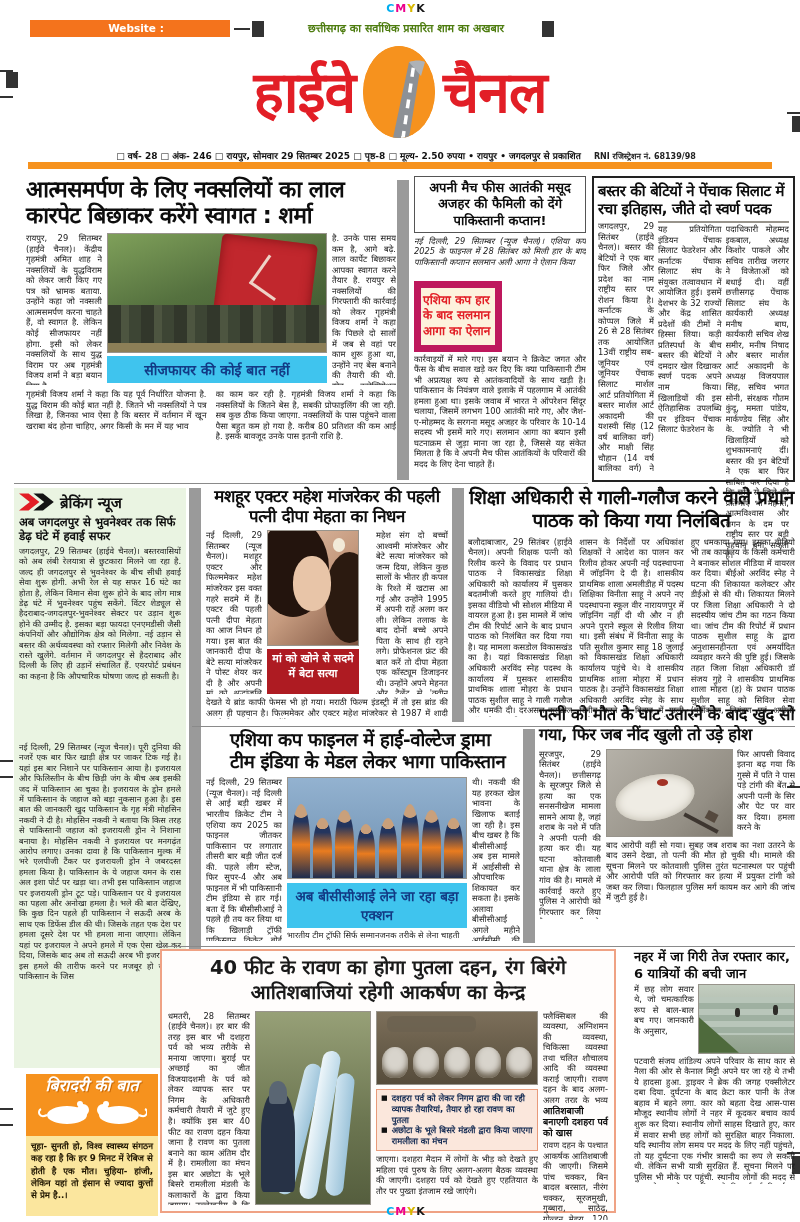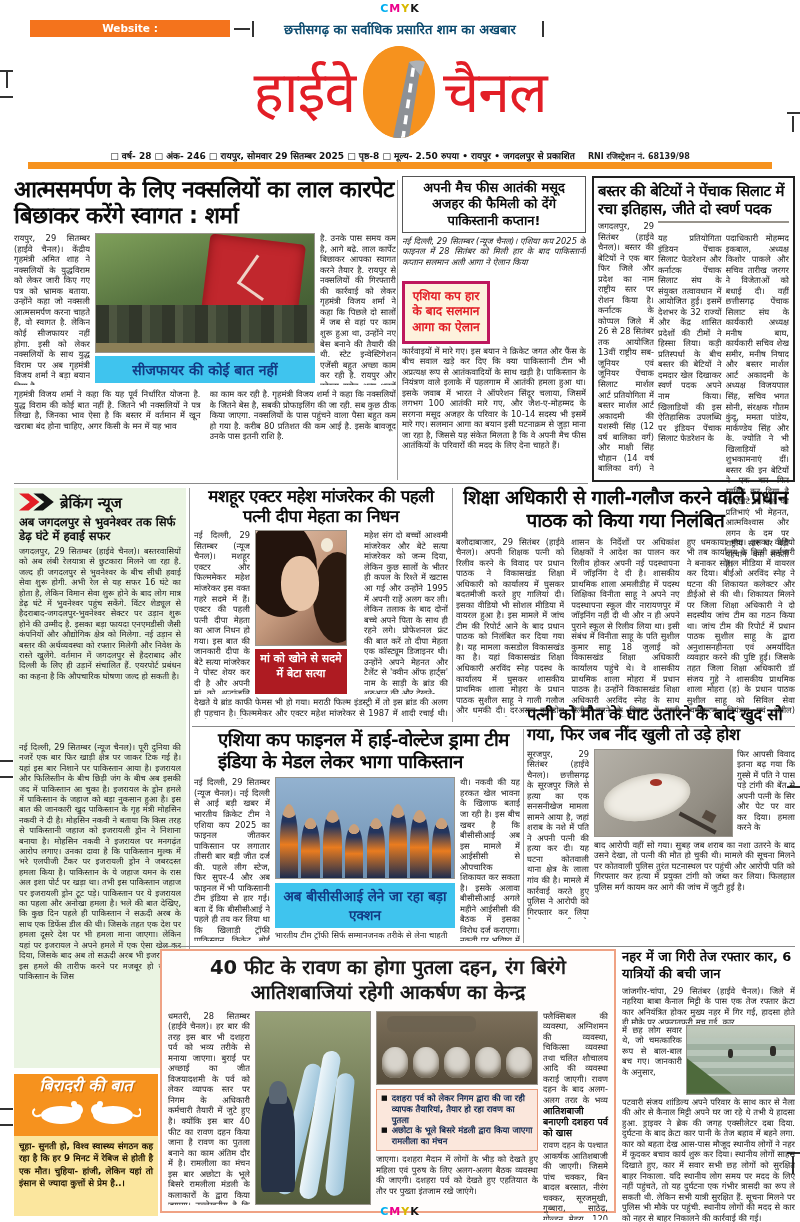--- a/index.html
+++ b/index.html
@@ -2,32 +2,32 @@
 <html><head>
 <meta charset="utf-8">
 <style>
   * { box-sizing: border-box; margin: 0; padding: 0; }
   html,body { background:#e9e9e9; }
   #page {
     position: relative; width: 800px; height: 1222px; margin: 0 auto;
     background: #ffffff; overflow: hidden;
     font-family: "DejaVu Sans", sans-serif; color:#1a1a1a;
   }
-  .abs { position:absolute; }
+  .abs { position:absolute;padding-left:12px; }
   .body-txt { font-size:8.3px; line-height:1.27; text-align:justify; color:#1c1c1c; overflow:hidden; }
   .headline { font-weight:700; color:#0d0d0d; }
 
   
   .cmyk { left:0; right:0; text-align:center; font-size:11px; font-weight:700; letter-spacing:1px; }
   .cmyk .c{color:#00aeef}.cmyk .m{color:#ec008c}.cmyk .y{color:#d8b800}.cmyk .k{color:#161616}
   .website-box { left:30px; top:20px; width:200px; height:17px; background:#f4731c; color:#fff;
     font-size:10.5px; font-weight:700; text-align:center; line-height:17px; }
-  .tagline { left:240px; top:20px; width:320px; text-align:center; font-size:13px; font-weight:700; color:#0c4a6e; }
+  .tagline { left:240px; top:20px; width:320px; text-align:center; font-size:11px; font-weight:700; color:#4d7c0f; }
   .logo-row { left:0; right:0; top:44px; display:flex; justify-content:center; align-items:center; gap:8px; position:absolute; }
-  .logo-word { font-size:57px; font-weight:400; color:#e21e26; line-height:1.7; letter-spacing:-1px; }
+  .logo-word { font-size:57px; font-weight:700; color:#e21e26; line-height:1.7; letter-spacing:-1px; }
   .logo-oval { width:72px; height:92px; background:#f6921e; border-radius:50%; overflow:hidden; flex:0 0 auto; }
   .dateline { left:0; right:0; top:149px; text-align:center; font-size:9px; font-weight:700; color:#111; }
   .dateline .rni { font-weight:700; color:#222; margin-left:10px; font-size:8px; }
   .orange-bar { left:28px; width:744px; top:162px; height:7px; background:#f6921e; }
 
   
   .vrule { background:#9a9a9a; width:1px; }
   .hrule { background:#8a8a8a; height:1px; }
   .crop { background:#333; }
 
@@ -84,21 +84,21 @@
 
   .ph-canal { background:linear-gradient(#c3cdc0 0%,#a7b4a4 55%,#8fa08c 100%); }
   .ph-canal .water { position:absolute; left:0; right:0; top:18%; height:56%;
      background:repeating-linear-gradient(180deg,#b9c6ba 0 6px,#9fb0a1 6px 12px); }
   .ph-canal .bank { position:absolute; left:0; bottom:0; width:42%; height:58%; background:#4e6a3c; clip-path:polygon(0 100%,0 10%,100% 100%); }
   .ph-canal .p1,.ph-canal .p2 { position:absolute; width:5%; height:14%; background:#2e2c28; border-radius:40%; }
   .ph-canal .p1 { left:38%; top:34%; } .ph-canal .p2 { left:78%; top:30%; }
 
   
   .inset-cyan { background:#3fc4ee; color:#123a85; font-weight:700; text-align:center; }
-  .inset-red-text { border:3px solid #be185d; background:#fdf2dd; color:#e21e26; font-weight:700; text-align:center; }
+  .inset-red-text { border:7px solid #be185d; background:#fdf2dd; color:#e21e26; font-weight:700; text-align:left; }
   .inset-maroon { background:#ae1b22; color:#fff; font-weight:700; text-align:center; }
 
   
   .art-surrender { left:14px; top:176px; width:382px; height:306px; }
   .sur-title { font-size:22.5px; line-height:1.16; letter-spacing:-0.5px; }
   .sur-row { display:flex; gap:5px; margin-top:5px; height:152px; }
   .sur-col1 { width:76px; }
   .sur-mid { width:220px; display:flex; flex-direction:column; }
   .sur-photo { height:120px; }
   .sur-inset { height:27px; margin-top:3px; font-size:14px; display:flex; align-items:center; justify-content:center; }
@@ -113,21 +113,21 @@
   .mf-bodyb { flex:1; height:56px; }
   .mf-inset { width:88px; font-size:12px; line-height:1.3; padding:5px 2px; }
   .mf-bodyc { margin-top:2px; height:176px; }
 
   .art-bastar { left:592px; top:176px; width:203px; height:306px; border:2px solid #222; padding:4px; }
   .bs-title { font-size:15px; line-height:1.2; letter-spacing:-0.4px; }
   .bs-row { display:flex; gap:4px; margin-top:3px; height:252px; }
   .bs-col1 { width:56px; }
   .bs-right { flex:1; display:flex; flex-direction:column; }
   .bs-photo { height:102px; }
-  .bs-cols { display:flex; gap:4px; flex:1; margin-top:10px; }
+  .bs-cols { display:flex; gap:4px; flex:1; margin-top:1px; }
   .bs-col2,.bs-col3 { flex:1; }
 
   .col-breaking { left:14px; top:488px; width:172px; height:580px; background:#eaf4e2; padding:4px 5px; }
   .bn-head { display:flex; align-items:center; gap:5px; margin-bottom:3px; }
   .bn-title { font-size:15px; font-weight:800; color:#111; }
   .bn-item-title { font-size:11.6px; font-weight:800; line-height:1.25; margin:2px 0 2px; color:#0d0d0d; }
   .bn-body { font-size:8.2px; }
   .bn-b1 { height:196px; }
   .bn-b2 { height:272px; }
 
@@ -430,21 +430,20 @@
       <div class="rv-col3">
         <div class="body-txt" style="height:92px;">फ्लैक्सिबल की व्यवस्था, अग्निशमन की व्यवस्था, चिकित्सा व्यवस्था तथा चलित शौचालय आदि की व्यवस्था कराई जाएगी। रावण दहन के बाद अलग-अलग तरह के भव्य आतिशबाजी भी होंगे आतिशबाजी को लेकर आसमान में भी अलग नजारा लोगों को देखने मिलेगा। रामलीला मंचन के दौरान बेहतरीन लाइटिंग की व्यवस्था भी रहेगी जो शहर के रावण दहन में होगा।</div>
         <div class="rv-subhead">आतिशबाजी बनाएगी दशहरा पर्व को खास</div>
         <div class="body-txt" style="height:80px;">रावण दहन के पश्चात आकर्षक आतिशबाजी की जाएगी। जिसमे पांच चक्कर, बिन बादल बरसात, नीरंग चक्कर, सूरजमुखी, गुब्बारा, साठेढ़, गोल्डन मेहरा, 120 शार्ट, झाड़ू झरना, सूल चक्र, कैलाश मण्डल, नूरानी सेहरा, नौशी बरसात आदि शामिल रहेंगे।</div>
       </div>
     </div>
   </div>
 
   <div class="abs art-canal">
     <div class="headline cn-title">नहर में जा गिरी तेज रफ्तार कार, 6 यात्रियों की बची जान</div>
-    <div class="body-txt cn-bodya">जांजगीर-चांपा, 29 सितंबर (हाईवे चैनल)। जिले में नहरिया बाबा कैनाल मिट्टी के पास एक तेज रफ्तार क्रेटा कार अनियंत्रित होकर मुख्य नहर में गिर गई, हादसा होते ही मौके पर अफरातफरी मच गई. कार</div>
     <div class="cn-row">
       <div class="body-txt cn-bodyb">में छह लोग सवार थे, जो चमत्कारिक रूप से बाल-बाल बच गए। जानकारी के अनुसार,</div>
       <div class="photo ph-canal cn-photo">
         <div class="water"></div>
         <div class="bank"></div>
         <div class="p1"></div>
         <div class="p2"></div>
       </div>
     </div>
     <div class="body-txt cn-bodyc">पटवारी संजय शांडिल्य अपने परिवार के साथ कार से नैला की ओर से कैनाल मिट्टी अपने घर जा रहे थे तभी ये हादसा हुआ. ड्राइवर ने ब्रेक की जगह एक्सीलेटर दबा दिया. दुर्घटना के बाद क्रेटा कार पानी के तेज बहाव में बहने लगा. कार को बहता देख आस-पास मौजूद स्थानीय लोगों ने नहर में कूदकर बचाव कार्य शुरू कर दिया। स्थानीय लोगों साहस दिखाते हुए, कार में सवार सभी छह लोगों को सुरक्षित बाहर निकाला. यदि स्थानीय लोग समय पर मदद के लिए नहीं पहुंचते, तो यह दुर्घटना एक गंभीर त्रासदी का रूप ले सकती थी. लेकिन सभी यात्री सुरक्षित हैं. सूचना मिलने पर पुलिस भी मौके पर पहुंची. स्थानीय लोगों की मदद से कार को नहर से बाहर निकालने की कार्रवाई की गई।</div>

